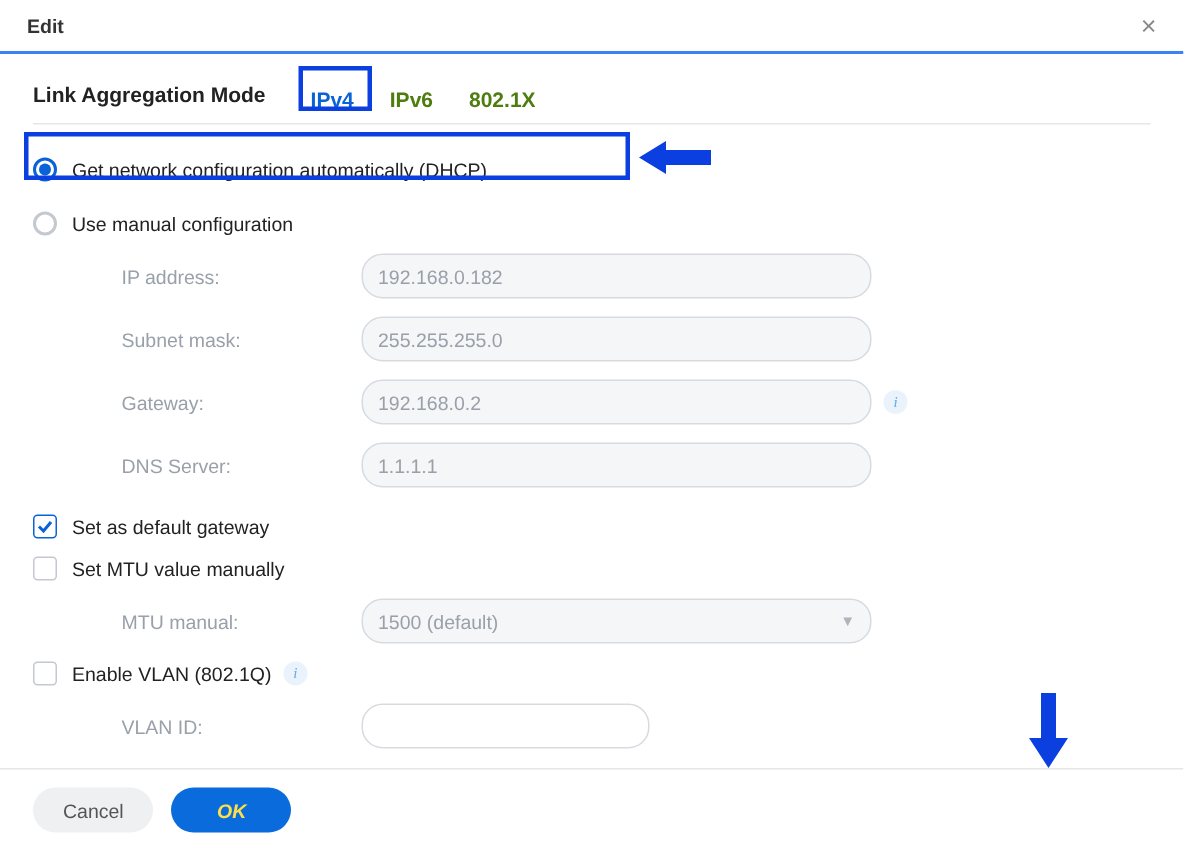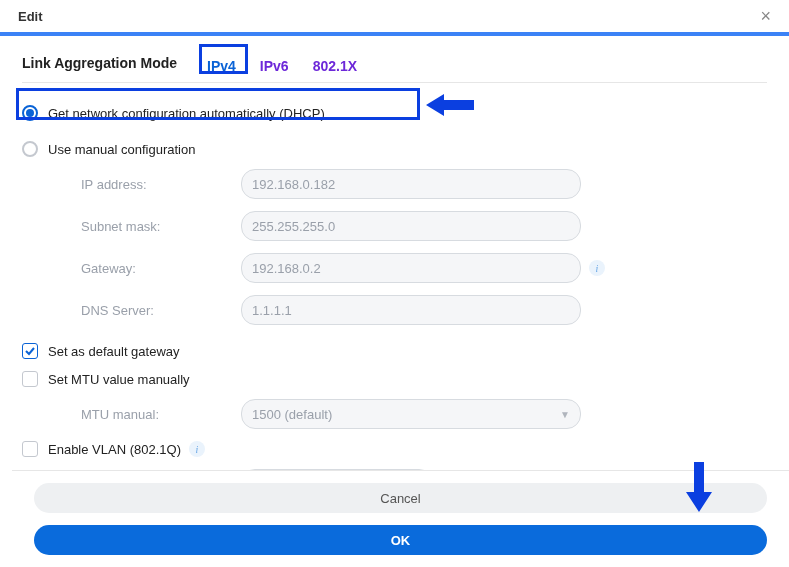--- a/index.html
+++ b/index.html
@@ -1,24 +1,24 @@
 <!DOCTYPE html>
 <html><head>
 <meta charset="utf-8">
 <style>
   * { box-sizing: border-box; }
   html, body { margin:0; padding:0; font-family: -apple-system, BlinkMacSystemFont, "Segoe UI", Helvetica, Arial, sans-serif; font-size:13px; color:#333; background:#fff; }
   .dialog { width:789px; height:567px; position:relative; }
-  .titlebar { display:flex; justify-content:space-between; align-items:center; padding:0 18px; height:36px; border-bottom:4px solid #3b82f6; }
+  .titlebar { display:flex; justify-content:space-between; align-items:center; padding:0 18px; height:36px; border-bottom:2px solid #3b82f6; }
   .titlebar .title { font-size:13px; font-weight:600; color:#333; }
   .close { font-size:18px; color:#888; cursor:pointer; line-height:1; }
 
   .tabsrow { display:flex; align-items:center; margin:16px 22px 10px 22px; border-bottom:1px solid #e6e6e6; padding-bottom:0; }
   .tabsrow .tablabel { font-weight:700; font-size:14px; color:#222; margin-right:18px; padding-bottom:8px; }
-  .tab { font-size:14px; font-weight:700; color:#6d28d9; padding:6px 12px 8px 12px; cursor:pointer; }
+  .tab { font-size:14px; font-weight:700; color:#4d7c0f; padding:6px 12px 8px 12px; cursor:pointer; }
   .tab.active { color:#0a63d6; }
 
   .body { padding:6px 22px 0 22px; }
   .option { display:flex; align-items:center; padding:6px 0; }
   .radio { width:16px; height:16px; border-radius:50%; border:2px solid #0a63d6; margin-right:10px; display:inline-flex; align-items:center; justify-content:center; }
   .radio .dot { width:8px; height:8px; border-radius:50%; background:#0a63d6; }
   .radio.off { border-color:#c4c8cf; }
   .opt-label { font-size:13px; color:#222; }
 
   .fieldrow { display:flex; align-items:center; padding:6px 0 6px 32px; }
@@ -28,24 +28,24 @@
   .info-badge { width:16px; height:16px; border-radius:50%; background:#eaf3fc; color:#6aa7e6; font-size:10px; display:inline-flex; align-items:center; justify-content:center; margin-left:8px; font-family: Georgia, serif; font-style:italic; }
 
   .chk { width:16px; height:16px; border:1px solid #c4c8cf; border-radius:3px; margin-right:10px; display:inline-flex; align-items:center; justify-content:center; background:#fff; }
   .chk.checked { border-color:#0a63d6; }
   .chk.checked svg { display:block; }
   .chk svg { display:none; }
 
   .selectbox { width:340px; height:30px; border:1px solid #d7dbe0; background:#f5f6f8; border-radius:14px; padding:0 10px; color:#9aa0aa; font-size:13px; display:flex; align-items:center; justify-content:space-between; }
   .caret { color:#b0b5bd; font-size:10px; }
 
-  .footer { position:absolute; left:12px; right:0; bottom:0; border-top:1px solid #e6e6e6; padding:12px 22px; display:flex; justify-content:flex-start; gap:12px; background:#fff;flex-direction:column; }
+  .footer { position:absolute; left:0; right:0; bottom:0; border-top:1px solid #e6e6e6; padding:12px 22px; display:flex; justify-content:flex-start; gap:12px; background:#fff; }
   .btn { min-width:80px; height:30px; border-radius:15px; border:none; font-size:13px; font-weight:500; cursor:pointer; padding:0 20px; }
   .btn-secondary { background:#eef0f2; color:#555; }
-  .btn-primary { background:#0a6bdc; color:#ffffff; font-weight:600; }
+  .btn-primary { background:#0a6bdc; color:#fde047; font-weight:600;font-style:italic; }
 
   
   .ann-box { position:absolute; border:3px solid #0b3fe0; pointer-events:none; }
   .ann-arrow { position:absolute; pointer-events:none; }
 </style>
 </head>
 <body>
 
 <div class="dialog">
 

